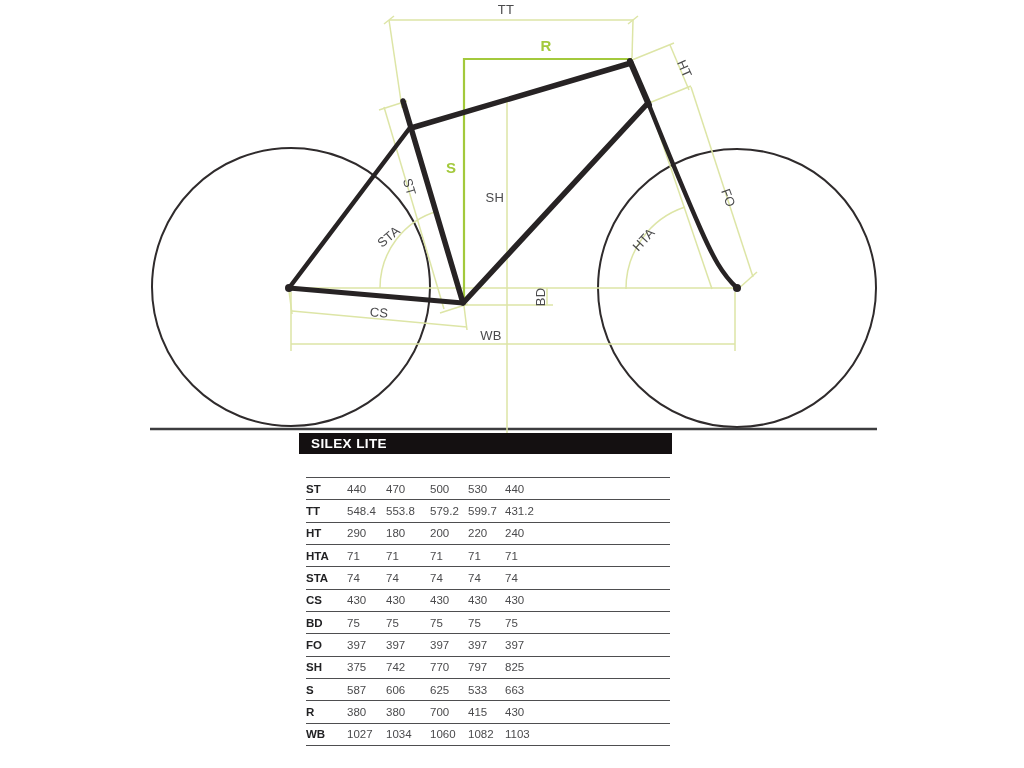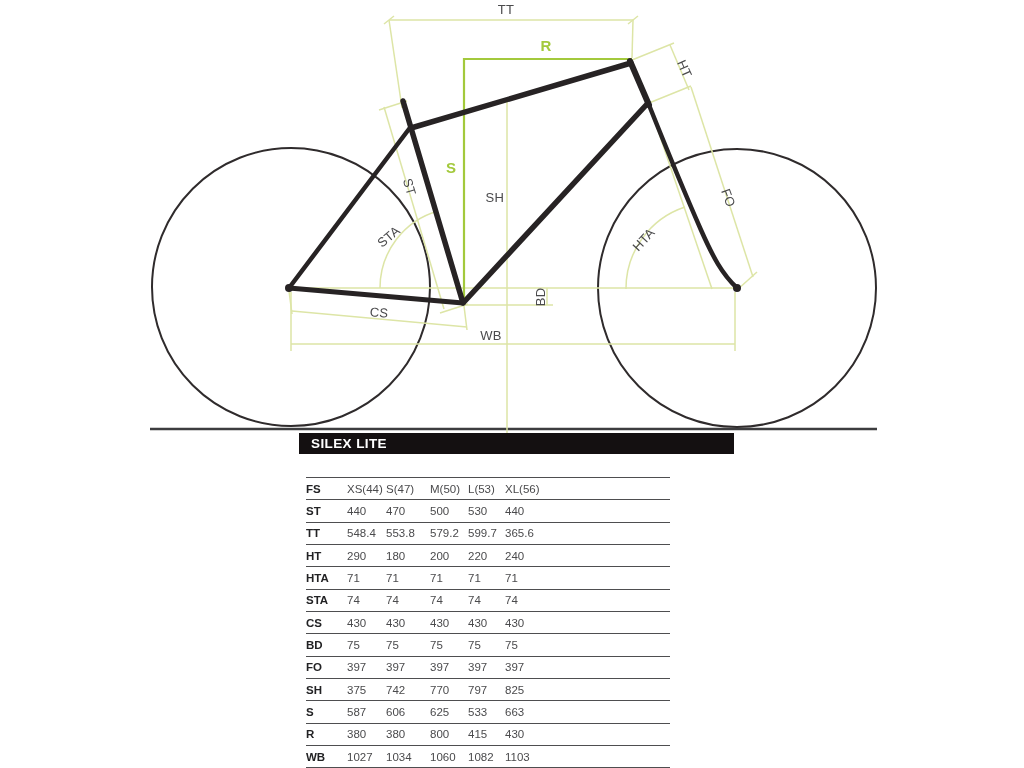--- a/index.html
+++ b/index.html
@@ -18,21 +18,21 @@
   svg text{font-family:"Liberation Sans",sans-serif;}
   .wheel{fill:none;stroke:#2f2b2c;stroke-width:2;}
   .ground{stroke:#3d3d3f;stroke-width:2.5;}
   .frame{stroke:var(--frame);fill:none;stroke-linecap:round;}
   .dim{stroke:var(--dim);stroke-width:1.5;fill:none;}
   .dim-accent{stroke:var(--accent);stroke-width:2.2;fill:none;}
   .lbl{font-size:13px;fill:var(--ink);letter-spacing:.2px;}
   .lbl-accent{font-size:15px;font-weight:bold;fill:var(--accent);}
 
   
-  .title-bar{position:absolute;left:299px;top:433px;width:435px;height:21px;
+  .title-bar{position:absolute;left:299px;top:433px;width:373px;height:21px;
     background:var(--bar);color:#fff;font-weight:bold;font-size:13.5px;
     line-height:21px;padding-left:12px;box-sizing:border-box;letter-spacing:.4px;}
 
   
   .spec-table{position:absolute;left:306px;top:477px;width:364px;
     border-collapse:collapse;table-layout:fixed;}
   .spec-table tr{height:22.34px;}
   .spec-table th,.spec-table td{border-top:1.5px solid var(--rule);
     font-size:11.5px;text-align:left;vertical-align:middle;padding:0;
     white-space:nowrap;color:#4a4a4c;}
@@ -126,42 +126,34 @@
     <colgroup>
       <col class="c0">
         <col class="c1">
         <col class="c2">
         <col class="c3">
         <col class="c4">
         <col class="c5">
     </colgroup>
     <tbody>
         <tr>
-          <th>FS</th>
-          <td>XS(44)</td>
-          <td>S(47)</td>
-          <td>M(50)</td>
-          <td>L(53)</td>
-          <td>XL(56)</td>
-        </tr>
-        <tr>
           <th>ST</th>
           <td>440</td>
           <td>470</td>
           <td>500</td>
           <td>530</td>
           <td>440</td>
         </tr>
         <tr>
           <th>TT</th>
           <td>548.4</td>
           <td>553.8</td>
           <td>579.2</td>
           <td>599.7</td>
-          <td>365.6</td>
+          <td>431.2</td>
         </tr>
         <tr>
           <th>HT</th>
           <td>290</td>
           <td>180</td>
           <td>200</td>
           <td>220</td>
           <td>240</td>
         </tr>
         <tr>
@@ -217,21 +209,21 @@
           <td>587</td>
           <td>606</td>
           <td>625</td>
           <td>533</td>
           <td>663</td>
         </tr>
         <tr>
           <th>R</th>
           <td>380</td>
           <td>380</td>
-          <td>800</td>
+          <td>700</td>
           <td>415</td>
           <td>430</td>
         </tr>
         <tr>
           <th>WB</th>
           <td>1027</td>
           <td>1034</td>
           <td>1060</td>
           <td>1082</td>
           <td>1103</td>

